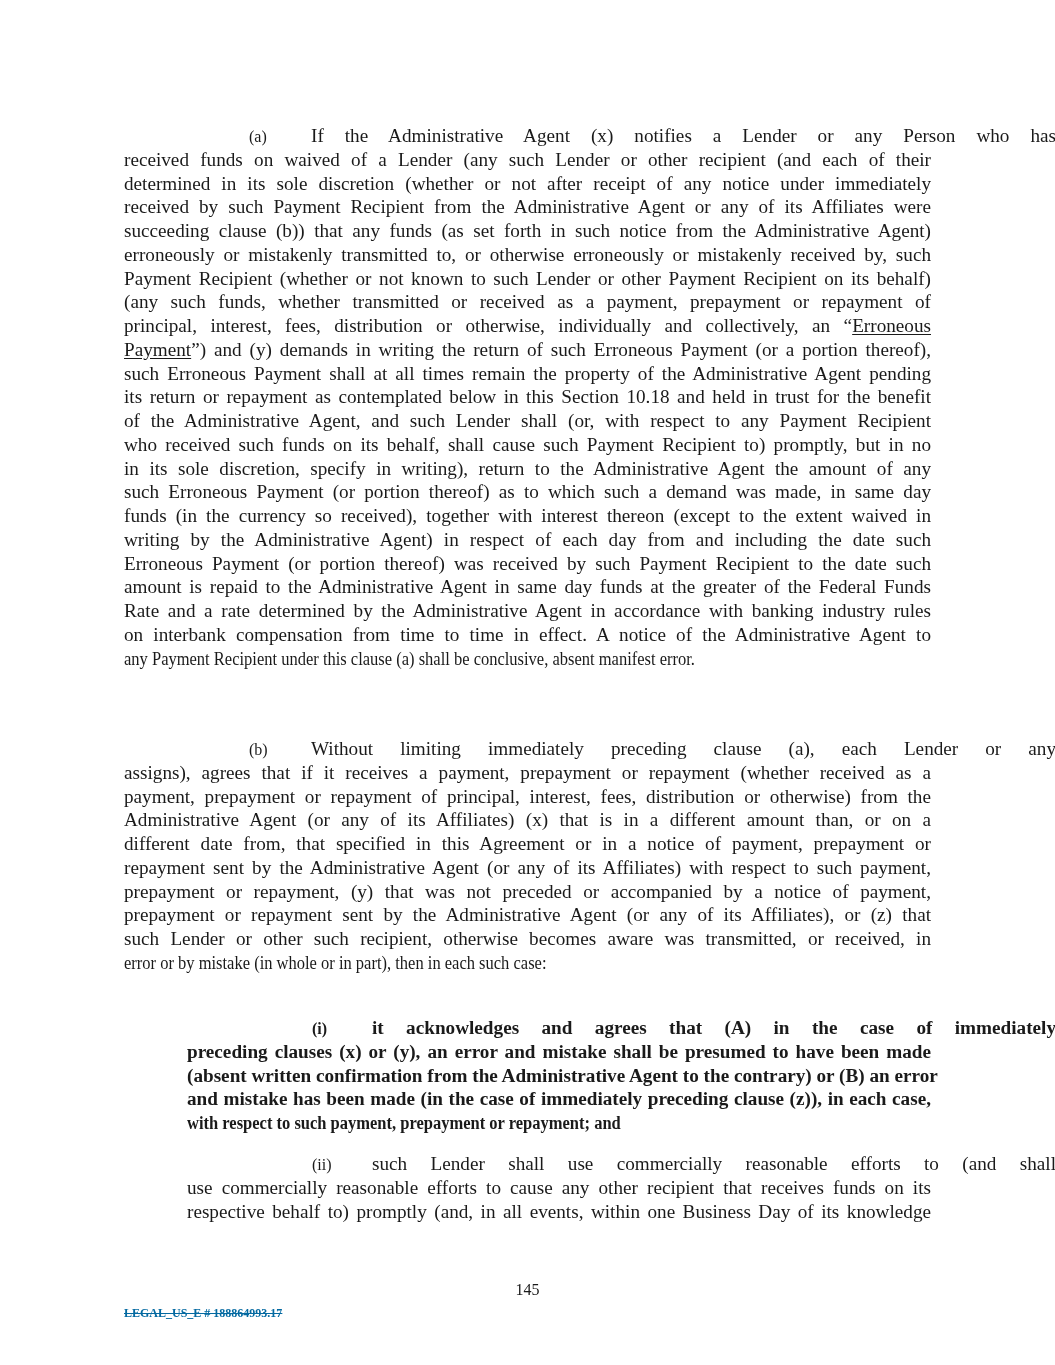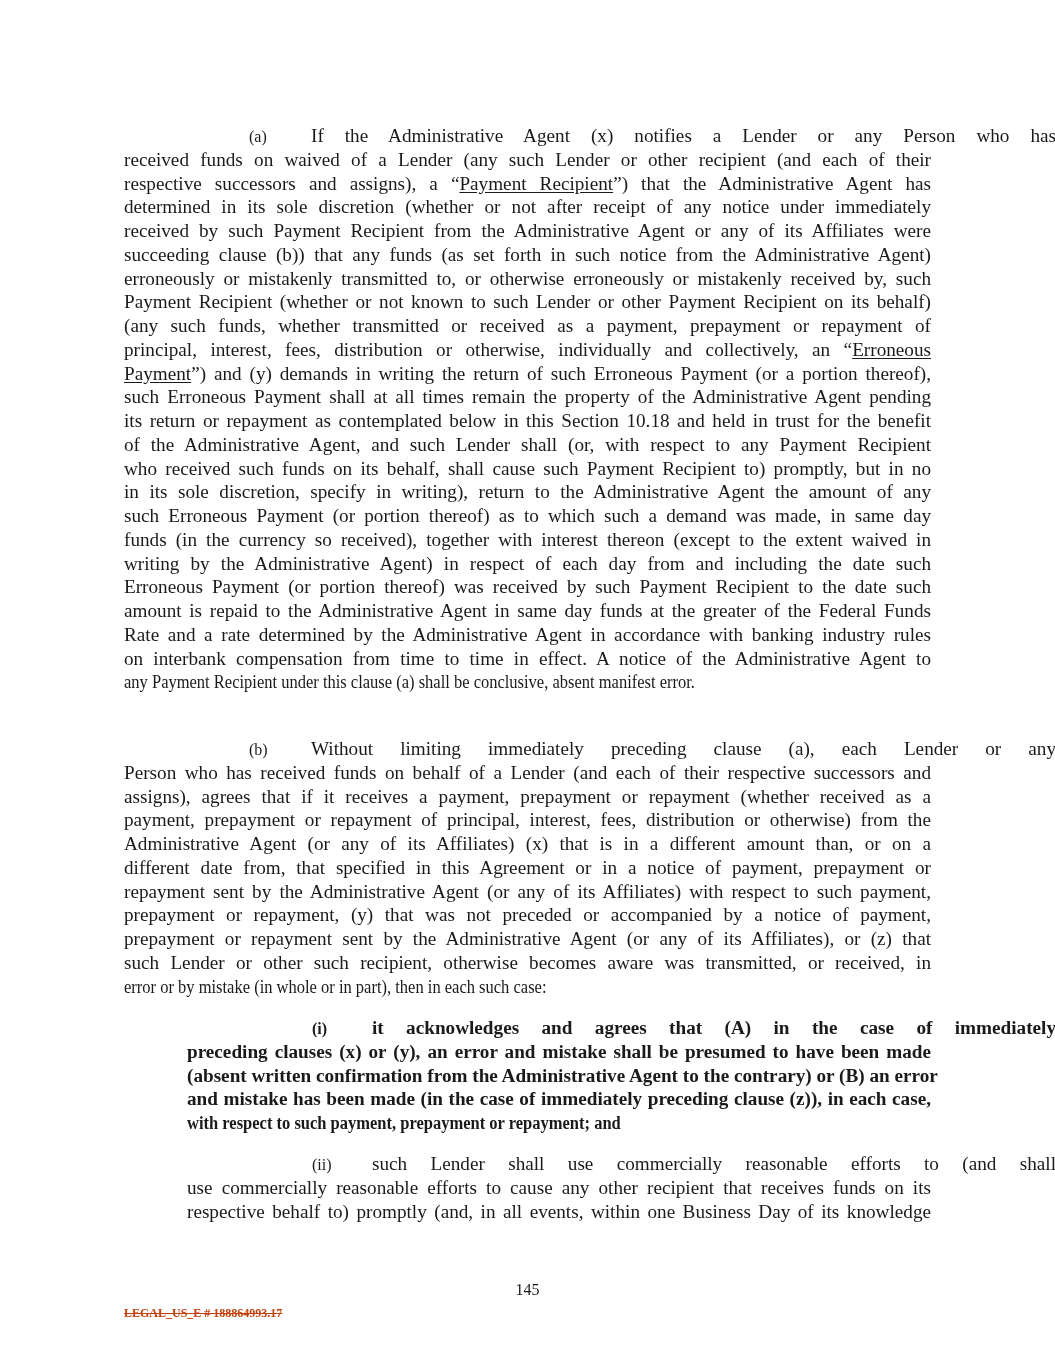--- a/index.html
+++ b/index.html
@@ -5,31 +5,30 @@
   html, body { margin:0; padding:0; background:#ffffff; }
   body { width:1055px; height:1365px; position:relative; overflow:hidden; }
   .page { position:absolute; left:0; top:0; width:1055px; height:1365px; background:#fff; }
   .para { position:absolute; left:124px; width:807px; font-family:"Liberation Serif", serif; font-size:19.2px; color:#1a1a1a; }
   .line { display:block; height:23.75px; line-height:23.75px; white-space:nowrap; text-align:justify; text-align-last:justify; transform-origin:left center; }
   .line.last { text-align-last:left; }
   .u { text-decoration:underline; text-underline-offset:2px; }
   .num { font-size:16px; display:inline-block; }
   .sub { position:absolute; left:187px; width:744px; font-family:"Liberation Serif", serif; font-size:19.2px; color:#1a1a1a; }
   .pageno { position:absolute; left:0; width:1055px; top:1281px; text-align:center; font-family:"Liberation Serif", serif; font-size:16px; color:#1a1a1a; }
-  .docid { position:absolute; left:124px; top:1306px; font-family:"Liberation Serif", serif; font-size:12px; font-weight:bold; color:#c2410c; text-decoration:line-through; }
+  .docid { position:absolute; left:124px; top:1306px; font-family:"Liberation Serif", serif; font-size:12px; font-weight:bold; color:#0369a1; text-decoration:line-through; }
 </style>
 </head>
 <body>
 
 <div class="page">
 
   <div class="para" style="top:124px;">
     <span class="line" style="padding-left: 125px; display: block; width: 807px; transform: scaleX(1);"><span class="num" style="width:62px;">(a)</span><span>If the Administrative Agent (x) notifies a Lender or any Person who has</span></span>
     <span class="line" style="display: block; width: 807px; transform: scaleX(1);">received funds on waived of a Lender (any such Lender or other recipient (and each of their</span>
-    <span class="line" style="display: block; width: 807px; transform: scaleX(1);"><span>respective successors and assigns), a “</span><span class="u">Payment Recipient</span><span>”) that the Administrative Agent has</span></span>
     <span class="line" style="display: block; width: 807px; transform: scaleX(1);">determined in its sole discretion (whether or not after receipt of any notice under immediately</span>
     <span class="line" style="display: block; width: 807px; transform: scaleX(1);">received by such Payment Recipient from the Administrative Agent or any of its Affiliates were</span>
     <span class="line" style="display: block; width: 807px; transform: scaleX(1);">succeeding clause (b)) that any funds (as set forth in such notice from the Administrative Agent)</span>
     <span class="line" style="display: block; width: 807px; transform: scaleX(1);">erroneously or mistakenly transmitted to, or otherwise erroneously or mistakenly received by, such</span>
     <span class="line" style="display: block; width: 807px; transform: scaleX(1);">Payment Recipient (whether or not known to such Lender or other Payment Recipient on its behalf)</span>
     <span class="line" style="display: block; width: 807px; transform: scaleX(1);">(any such funds, whether  transmitted or received as a payment, prepayment or repayment of</span>
     <span class="line" style="display: block; width: 807px; transform: scaleX(1);"><span>principal, interest, fees, distribution or otherwise, individually and collectively, an “</span><span class="u">Erroneous</span></span>
     <span class="line" style="display: block; width: 807px; transform: scaleX(1);"><span class="u">Payment</span><span>”) and (y) demands in writing the return of such Erroneous Payment (or a portion thereof),</span></span>
     <span class="line" style="display: block; width: 807px; transform: scaleX(1);">such Erroneous Payment shall at all times remain the property of the Administrative Agent pending</span>
     <span class="line" style="display: block; width: 807px; transform: scaleX(1);">its return or repayment as contemplated below in this Section 10.18 and held in trust for the benefit</span>
@@ -41,21 +40,20 @@
     <span class="line" style="display: block; width: 807px; transform: scaleX(1);">writing by the Administrative Agent) in respect of each day from and including the date such</span>
     <span class="line" style="display: block; width: 807px; transform: scaleX(1);">Erroneous Payment (or portion thereof) was received by such Payment Recipient to the date such</span>
     <span class="line" style="display: block; width: 807px; transform: scaleX(1);">amount is repaid to the Administrative Agent in same day funds at the greater of the Federal Funds</span>
     <span class="line" style="display: block; width: 807px; transform: scaleX(1);">Rate and a rate determined by the Administrative Agent in accordance with banking industry rules</span>
     <span class="line" style="display: block; width: 807px; transform: scaleX(1);">on interbank compensation from time to time in effect. A notice of the Administrative Agent to</span>
     <span class="line last" style="display: block; width: 116.279%; transform: scaleX(0.86);">any Payment Recipient under this clause (a) shall be conclusive, absent manifest error.</span>
   </div>
 
   <div class="para" style="top:737px;">
     <span class="line" style="padding-left: 125px; display: block; width: 807px; transform: scaleX(1);"><span class="num" style="width:62px;">(b)</span><span>Without limiting immediately preceding clause (a), each Lender or any</span></span>
-    <span class="line" style="display: block; width: 807px; transform: scaleX(1);">Person who has received funds on behalf of a Lender (and each of their respective successors and</span>
     <span class="line" style="display: block; width: 807px; transform: scaleX(1);">assigns), agrees that if it receives a payment, prepayment or repayment (whether received as a</span>
     <span class="line" style="display: block; width: 807px; transform: scaleX(1);">payment, prepayment or repayment of principal, interest, fees, distribution or otherwise) from the</span>
     <span class="line" style="display: block; width: 807px; transform: scaleX(1);">Administrative Agent (or any of its Affiliates) (x) that is in a different amount than, or on a</span>
     <span class="line" style="display: block; width: 807px; transform: scaleX(1);">different date from, that specified in this Agreement or in a notice of payment, prepayment or</span>
     <span class="line" style="display: block; width: 807px; transform: scaleX(1);">repayment sent by the Administrative Agent (or any of its Affiliates) with respect to such payment,</span>
     <span class="line" style="display: block; width: 807px; transform: scaleX(1);">prepayment or repayment, (y) that was not preceded or accompanied by a notice of payment,</span>
     <span class="line" style="display: block; width: 807px; transform: scaleX(1);">prepayment or repayment sent by the Administrative Agent (or any of its Affiliates), or (z) that</span>
     <span class="line" style="display: block; width: 807px; transform: scaleX(1);">such Lender or other such recipient, otherwise becomes aware was transmitted, or received, in</span>
     <span class="line last" style="display: block; width: 116.279%; transform: scaleX(0.86);">error or by mistake (in whole or in part), then in each such case:</span>
   </div>

